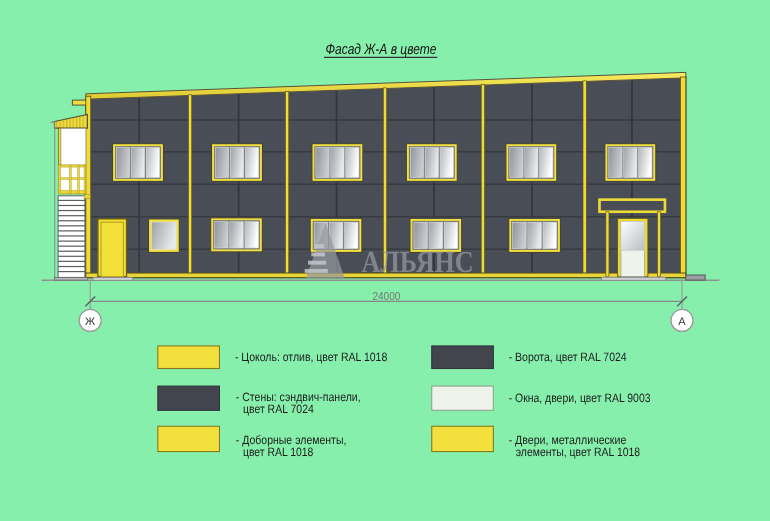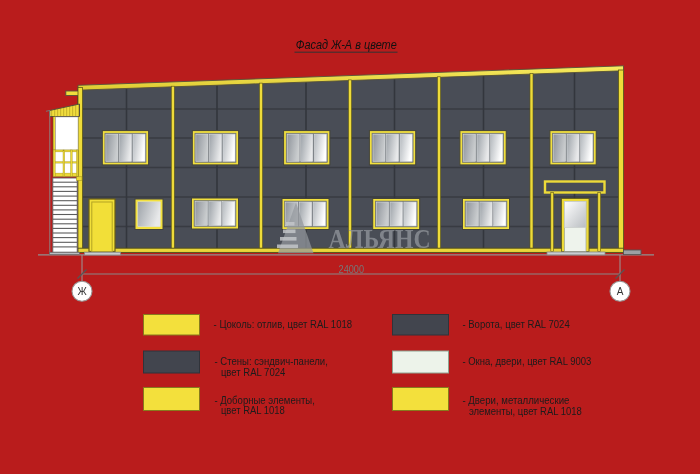--- a/index.html
+++ b/index.html
@@ -1,16 +1,16 @@
 <!DOCTYPE html>
 <html><head>
 <meta charset="utf-8">
 <style>
   html,body{margin:0;padding:0;background:#fff;}
-  #canvas{position:relative;width:700px;height:474px;background:#b91c1c;overflow:hidden;
+  #canvas{position:relative;width:700px;height:474px;background:#86efac;overflow:hidden;
           font-family:"Liberation Sans", sans-serif;}
   svg{position:absolute;left:0;top:0;}
 </style>
 </head>
 <body>
 <div id="canvas">
 <svg width="700" height="474" viewBox="0 0 700 474">
 <defs>
   <linearGradient id="pg1" x1="0" y1="0" x2="1" y2="0.35">
     <stop offset="0" stop-color="#8f949b"></stop>

